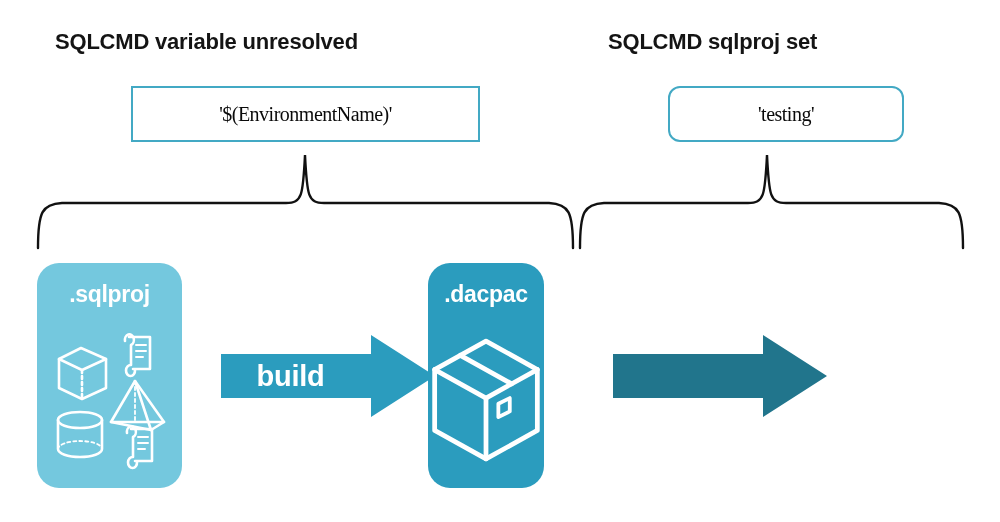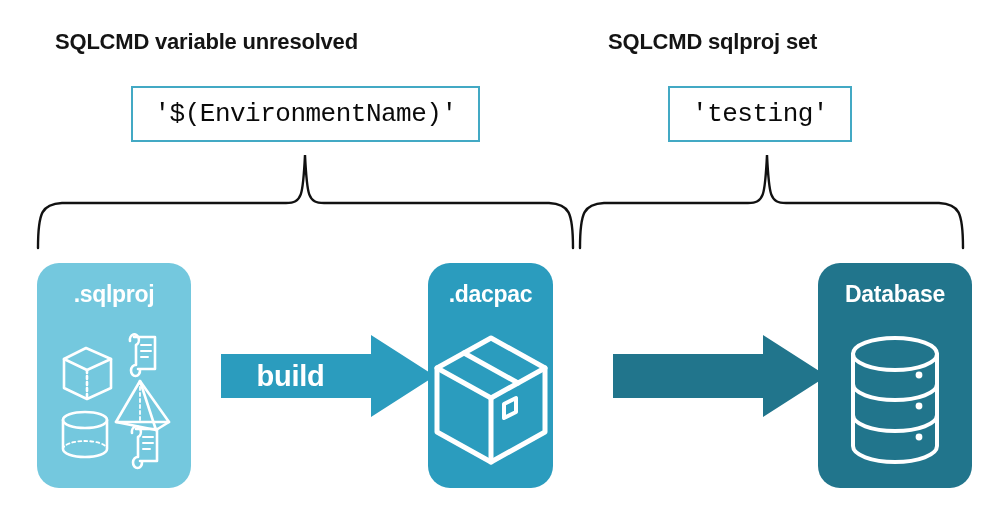--- a/index.html
+++ b/index.html
@@ -36,42 +36,41 @@
   .code-box {
     position: absolute;
     box-sizing: border-box;
     background: #ffffff;
     border: 2px solid #43A9C4;
     display: flex;
     align-items: center;
     justify-content: center;
   }
   .code-box span {
-    font-family: Liberation Mono, monospace;
-    font-size: 26px;
+    font-family: Liberation Serif, serif;
+    font-size: 20px;
     color: #0a0a0a;
     letter-spacing: -0.5px;
     white-space: nowrap;
   }
   #code-box-left  { left: 131px; top: 86px;  width: 349px; height: 56px; }
-  #code-box-right { left: 668px; top: 86px;  width: 184px; height: 56px; }
+  #code-box-right { left: 668px; top: 86px;  width: 236px; height: 56px; border-radius: 12px; }
 
   
   #braces {
     position: absolute;
     left: 0; top: 0;
     width: 1000px; height: 522px;
     pointer-events: none;
   }
 
   
   .stage-box {
     position: absolute;
     border-radius: 22px;
-    padding-left: 9px;
   }
   .stage-box .box-label {
     position: absolute;
     left: 0; right: 0;
     top: 18px;
     text-align: center;
     font-family: "Liberation Sans", sans-serif;
     font-weight: bold;
     font-size: 23px;
     color: #ffffff;
@@ -214,28 +213,14 @@
       </svg>
     </div>
   </div>
 
   <div class="arrow" id="arrow-deploy">
     <svg width="215" height="86" viewBox="0 0 215 86">
       <polygon points="0,21 150,21 150,2 214,43 150,84 150,65 0,65" fill="#21758C"></polygon>
     </svg>
   </div>
 
-  <div class="stage-box" id="box-database">
-    <div class="box-label">Database</div>
-    <div class="box-art">
-      <svg width="104" height="136" viewBox="0 0 104 136" fill="none" stroke="#ffffff" stroke-width="4" stroke-linejoin="round" stroke-linecap="round">
-        <ellipse cx="52" cy="22" rx="42" ry="16"></ellipse>
-        <path d="M 10,22 L 10,114 a 42,16 0 0 0 84,0 L 94,22"></path>
-        <path d="M 10,52 a 42,16 0 0 0 84,0"></path>
-        <path d="M 10,83 a 42,16 0 0 0 84,0"></path>
-        <circle cx="76" cy="43" r="3.4" fill="#ffffff" stroke="none"></circle>
-        <circle cx="76" cy="74" r="3.4" fill="#ffffff" stroke="none"></circle>
-        <circle cx="76" cy="105" r="3.4" fill="#ffffff" stroke="none"></circle>
-      </svg>
-    </div>
-  </div>
 
 </div>
 
 </body></html>

